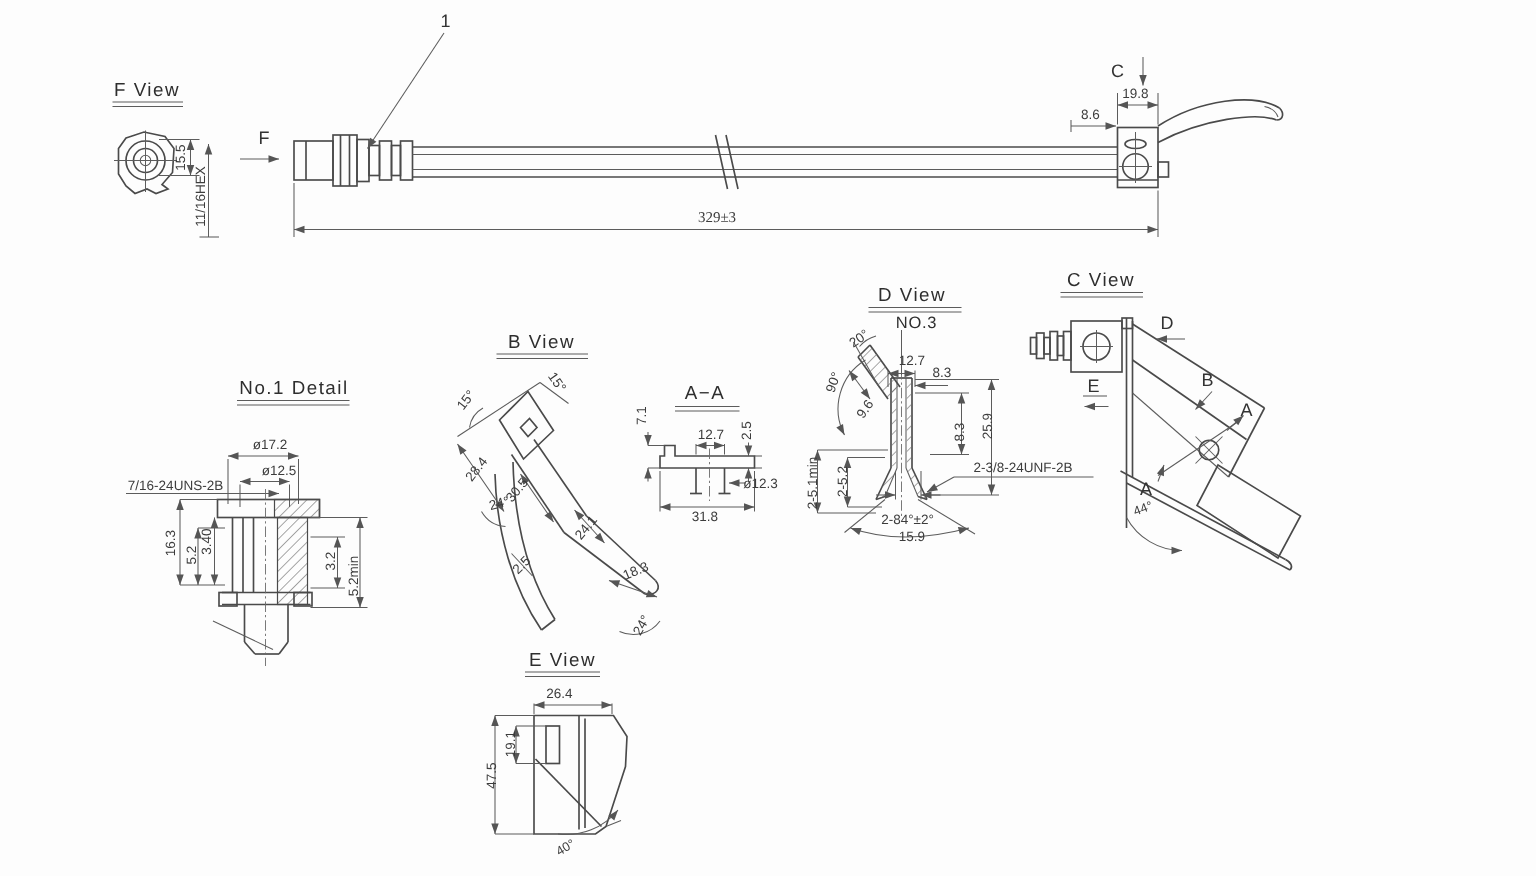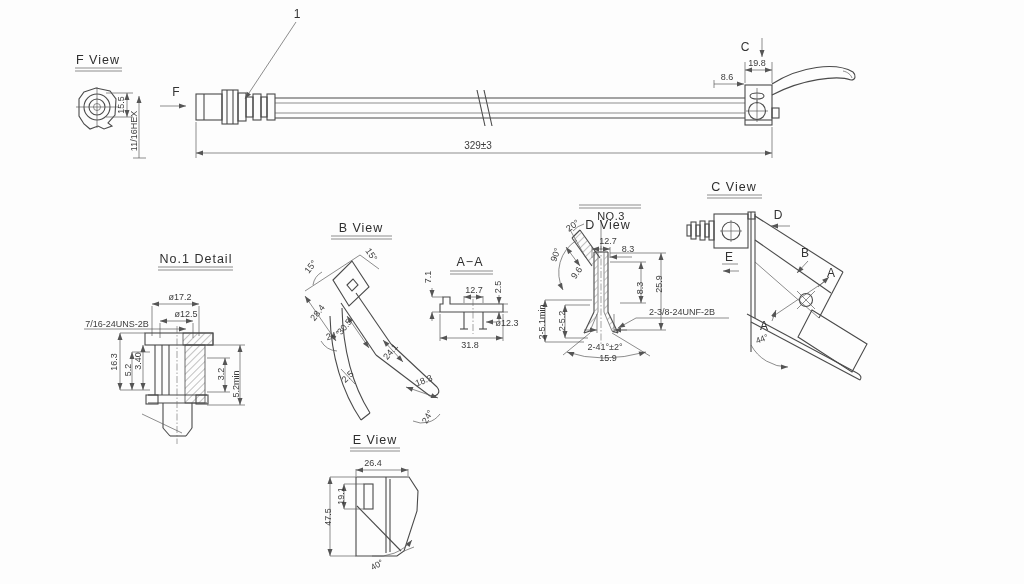--- a/index.html
+++ b/index.html
@@ -303,21 +303,21 @@
 
   <div class="lbl ttl" style="left:98px;top:60px;">F View</div>
   <div class="lbl" style="left:121px;top:105px;transform:translate(-50%,-50%) rotate(-90deg);">15.5</div>
   <div class="lbl" style="left:134px;top:131px;transform:translate(-50%,-50%) rotate(-90deg);">11/16HEX</div>
 
   <div class="lbl lbl-lg" style="left:176px;top:92px;">F</div>
   <div class="lbl lbl-lg" style="left:297px;top:14px;">1</div>
   <div class="lbl lbl-lg" style="left:745px;top:47px;">C</div>
   <div class="lbl" style="left:757px;top:63px;">19.8</div>
   <div class="lbl" style="left:727px;top:77px;">8.6</div>
-  <div class="lbl" style="left:478px;top:146px;font-size:10px;">329±3</div>
+  <div class="lbl" style="left:478px;top:146px;font-size:10px;font-family:Liberation Serif, serif;">329±3</div>
 
   <div class="lbl ttl" style="left:196px;top:259px;">No.1 Detail</div>
   <div class="lbl" style="left:180px;top:297px;text-align:center;">ø17.2</div>
   <div class="lbl" style="left:186px;top:314px;">ø12.5</div>
   <div class="lbl" style="left:117px;top:324px;">7/16-24UNS-2B</div>
   <div class="lbl" style="left:114px;top:362px;transform:translate(-50%,-50%) rotate(-90deg);">16.3</div>
   <div class="lbl" style="left:128px;top:370px;transform:translate(-50%,-50%) rotate(-90deg);">5.2</div>
   <div class="lbl" style="left:138px;top:361px;transform:translate(-50%,-50%) rotate(-90deg);">3.40</div>
   <div class="lbl" style="left:221px;top:374px;transform:translate(-50%,-50%) rotate(-90deg);">3.2</div>
   <div class="lbl" style="left:236px;top:384px;transform:translate(-50%,-50%) rotate(-90deg);">5.2min</div>
@@ -333,34 +333,34 @@
   <div class="lbl" style="left:424px;top:381px;transform:translate(-50%,-50%) rotate(-22deg);">18.3</div>
   <div class="lbl" style="left:428px;top:417px;transform:translate(-50%,-50%) rotate(-60deg);">24°</div>
 
   <div class="lbl ttl" style="left:470px;top:262px;">A−A</div>
   <div class="lbl" style="left:428px;top:277px;transform:translate(-50%,-50%) rotate(-90deg);">7.1</div>
   <div class="lbl" style="left:474px;top:290px;">12.7</div>
   <div class="lbl" style="left:498px;top:287px;transform:translate(-50%,-50%) rotate(-90deg);">2.5</div>
   <div class="lbl" style="left:507px;top:323px;text-align:right;">ø12.3</div>
   <div class="lbl" style="left:470px;top:345px;">31.8</div>
 
-  <div class="lbl ttl" style="left:608px;top:197px;margin-top:28px;">D View</div>
+  <div class="lbl ttl" style="left:608px;top:197px;">D View</div>
   <div class="lbl ttl-sm" style="left:611px;top:216px;">NO.3</div>
   <div class="lbl" style="left:573px;top:226px;transform:translate(-50%,-50%) rotate(-35deg);">20°</div>
   <div class="lbl" style="left:556px;top:255px;transform:translate(-50%,-50%) rotate(-70deg);">90°</div>
   <div class="lbl" style="left:577px;top:273px;transform:translate(-50%,-50%) rotate(-55deg);">9.6</div>
   <div class="lbl" style="left:608px;top:241px;">12.7</div>
   <div class="lbl" style="left:628px;top:249px;">8.3</div>
   <div class="lbl" style="left:640px;top:288px;transform:translate(-50%,-50%) rotate(-90deg);">8.3</div>
   <div class="lbl" style="left:659px;top:284px;transform:translate(-50%,-50%) rotate(-90deg);">25.9</div>
   <div class="lbl" style="left:542px;top:322px;transform:translate(-50%,-50%) rotate(-90deg);">2-5.1min</div>
   <div class="lbl" style="left:562px;top:321px;transform:translate(-50%,-50%) rotate(-90deg);">2-5.2</div>
   <div class="lbl" style="left:608px;top:322px;margin-top:36px;">15.9</div>
   <div class="lbl" style="left:682px;top:312px;">2-3/8-24UNF-2B</div>
-  <div class="lbl" style="left:605px;top:347px;">2-41°±2°</div>
+  <div class="lbl" style="left:605px;top:347px;">2-84°±2°</div>
 
   <div class="lbl ttl" style="left:734px;top:187px;">C View</div>
   <div class="lbl lbl-lg" style="left:778px;top:215px;">D</div>
   <div class="lbl lbl-lg" style="left:729px;top:257px;">E</div>
   <div class="lbl lbl-lg" style="left:805px;top:253px;">B</div>
   <div class="lbl lbl-lg" style="left:831px;top:273px;">A</div>
   <div class="lbl lbl-lg" style="left:764px;top:326px;">A</div>
   <div class="lbl" style="left:762px;top:339px;font-size:8.5px;transform:translate(-50%,-50%) rotate(-20deg);">44°</div>
 
   <div class="lbl ttl" style="left:375px;top:440px;">E View</div>

